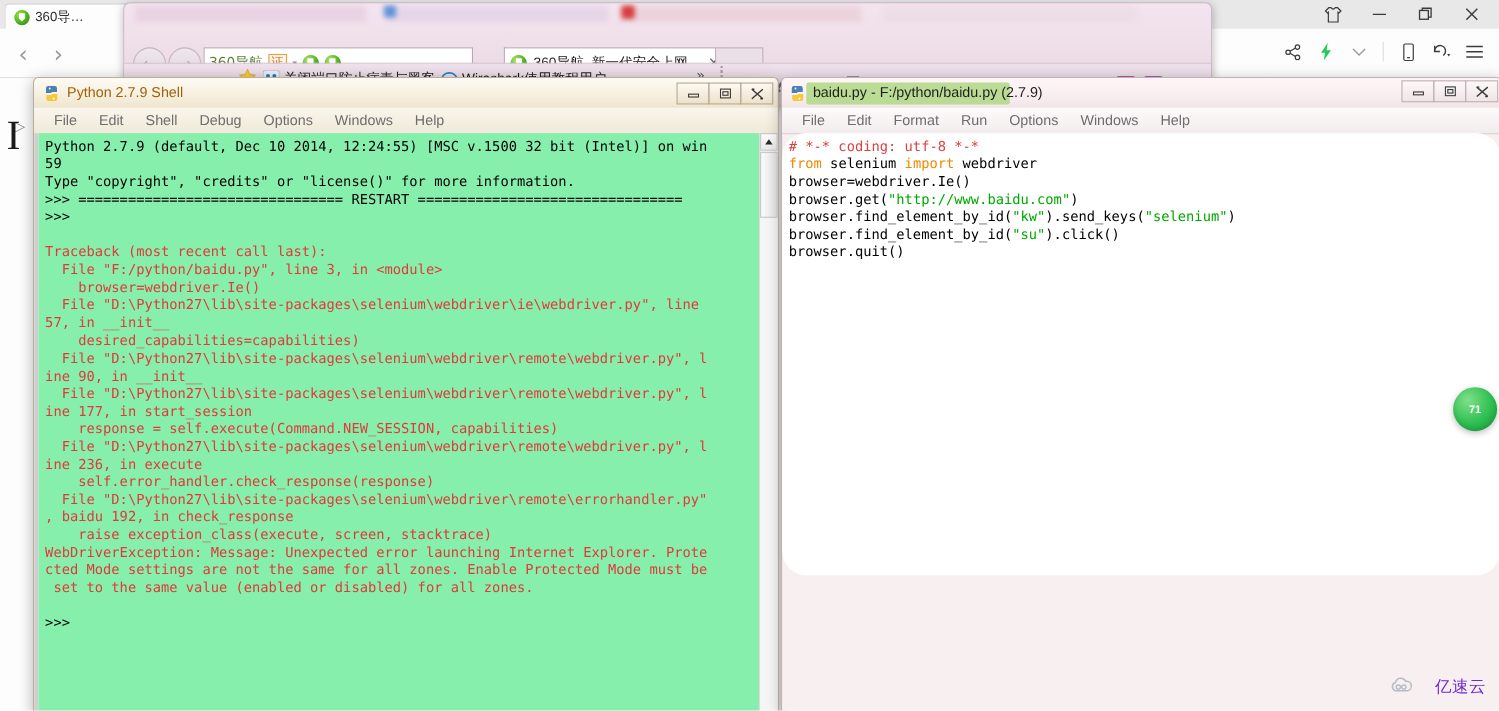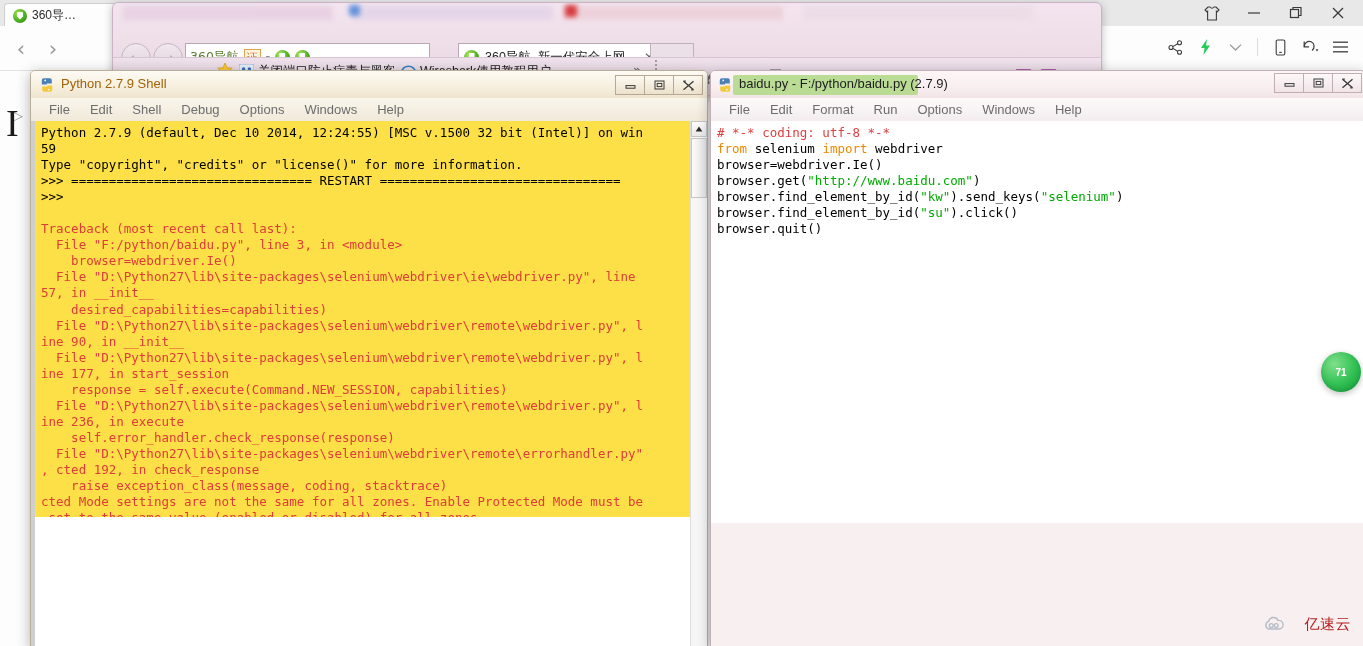--- a/index.html
+++ b/index.html
@@ -108,21 +108,21 @@
   .wbtn{width:28px;height:18px;border:1px solid #b6a994;
       background:linear-gradient(180deg,#fdfaf2,#ece1cb);
       display:flex;align-items:center;justify-content:center;margin-left:-1px;
       color:#3a3a3a;font-size:11px;}
   #shell-menubar{left:0;top:27px;width:676px;height:23px;
       background:linear-gradient(180deg,#faf6ec,#f0e9d9);border-bottom:1px solid #d4c8b2;
       display:flex;align-items:center;padding-left:8px;gap:0;}
   .menu-item{padding:0 10px;font-size:13px;color:#6d6d6d;line-height:23px;}
   #shell-body{left:0;top:50px;width:676px;height:526px;background:#ffffff;
       border-left:4px solid;border-image:linear-gradient(90deg,#cfcfcf,#fafafa) 1;}
-  #shell-textarea{left:4px;top:50px;width:655px;height:396px;background:#fde047;overflow:hidden;}
+  #shell-textarea{left:4px;top:50px;width:655px;height:526px;background:#86efac;overflow:hidden;}
   #shell-scroll{right:0;top:50px;width:16px;height:526px;background:#f6f6f6;
       border-left:1px solid #dcdcdc;}
   #shell-scroll-up{left:0;top:0;width:16px;height:16px;
       background:linear-gradient(180deg,#fdfdfd,#e9e9e9);border:1px solid #c6c6c6;
       box-sizing:border-box;display:flex;align-items:center;justify-content:center;}
   #shell-scroll-thumb{left:0;top:17px;width:16px;height:60px;
       background:linear-gradient(90deg,#fbfbfb,#e4e4e4);border:1px solid #c6c6c6;box-sizing:border-box;}
   pre.code{margin:0;padding:4px 0 0 6px;font-family:"DejaVu Sans Mono","Liberation Mono",monospace;
       font-size:12.5px;line-height:16.05px;white-space:pre;}
   .c-black{color:#000000;}
@@ -134,33 +134,33 @@
       box-shadow:0 3px 14px rgba(0,0,0,.28);overflow:hidden;}
   #edit-titlebar{left:0;top:0;width:653px;height:27px;
       background:linear-gradient(180deg,#fdf6f7 0%,#f8eef0 60%,#f1e4e7 100%);}
   #edit-title-hl{left:22px;top:4px;width:185px;height:20px;background:#b2d98a;opacity:.9;border-radius:2px;}
   #edit-title-ico{left:6px;top:6px;width:16px;height:16px;}
   #edit-title{left:28px;top:5px;font-size:13px;color:#1e1e1e;}
   #edit-wc{right:2px;top:2px;display:flex;}
   #edit-menubar{left:0;top:27px;width:653px;height:23px;
       background:linear-gradient(180deg,#fdfafa,#f3ecee);border-bottom:1px solid #ddd0d4;
       display:flex;align-items:center;padding-left:8px;}
-  #edit-body{left:0;top:50px;width:653px;height:402px;background:#ffffff;}
+  #edit-body{left:0;top:50px;width:653px;height:402px;background:#ffffff;border-radius:22px;}
   .c-comment{color:#dd4040;}
   .c-keyword{color:#ee8800;}
   .c-string{color:#00aa00;}
 
   
   #green-badge{right:2px;top:352px;width:40px;height:40px;border-radius:50%;
       background:radial-gradient(circle at 34% 30%,#7ee08a 0%,#2fbf52 55%,#159a3c 100%);
       box-shadow:0 2px 6px rgba(0,0,0,.25),inset 0 -2px 5px rgba(0,0,0,.12);
       display:flex;align-items:center;justify-content:center;
       color:#ffffff;font-size:10px;font-weight:bold;overflow:hidden;}
   #watermark{right:12px;bottom:12px;display:flex;align-items:center;gap:20px;
-      color:#b91c1c;font-size:15px;}
+      color:#6d28d9;font-size:15px;}
   #wm-text{letter-spacing:.5px;}
 </style>
 </head>
 <body>
 
 <div class="abs" id="outer-browser">
 
   <div class="abs" id="outer-titlebar"></div>
 
   <div class="abs" id="outer-tabstrip">
@@ -420,22 +420,23 @@
 </span><span class="c-red">    desired_capabilities=capabilities)
 </span><span class="c-red">  File "D:\Python27\lib\site-packages\selenium\webdriver\remote\webdriver.py", l
 </span><span class="c-red">ine 90, in __init__
 </span><span class="c-red">  File "D:\Python27\lib\site-packages\selenium\webdriver\remote\webdriver.py", l
 </span><span class="c-red">ine 177, in start_session
 </span><span class="c-red">    response = self.execute(Command.NEW_SESSION, capabilities)
 </span><span class="c-red">  File "D:\Python27\lib\site-packages\selenium\webdriver\remote\webdriver.py", l
 </span><span class="c-red">ine 236, in execute
 </span><span class="c-red">    self.error_handler.check_response(response)
 </span><span class="c-red">  File "D:\Python27\lib\site-packages\selenium\webdriver\remote\errorhandler.py"
-</span><span class="c-red">, cted 192, in check_response
-</span><span class="c-red">    raise exception_class(message, coding, stacktrace)
+</span><span class="c-red">, baidu 192, in check_response
+</span><span class="c-red">    raise exception_class(execute, screen, stacktrace)
+</span><span class="c-red">WebDriverException: Message: Unexpected error launching Internet Explorer. Prote
 </span><span class="c-red">cted Mode settings are not the same for all zones. Enable Protected Mode must be
 </span><span class="c-red"> set to the same value (enabled or disabled) for all zones.
 </span><span class="c-black">
 </span><span class="c-black">&gt;&gt;&gt; 
 </span></pre>
   </div>
 
   <div class="abs" id="shell-scroll">
     <div class="abs" id="shell-scroll-up">
       <svg width="8" height="6" viewBox="0 0 8 6">

